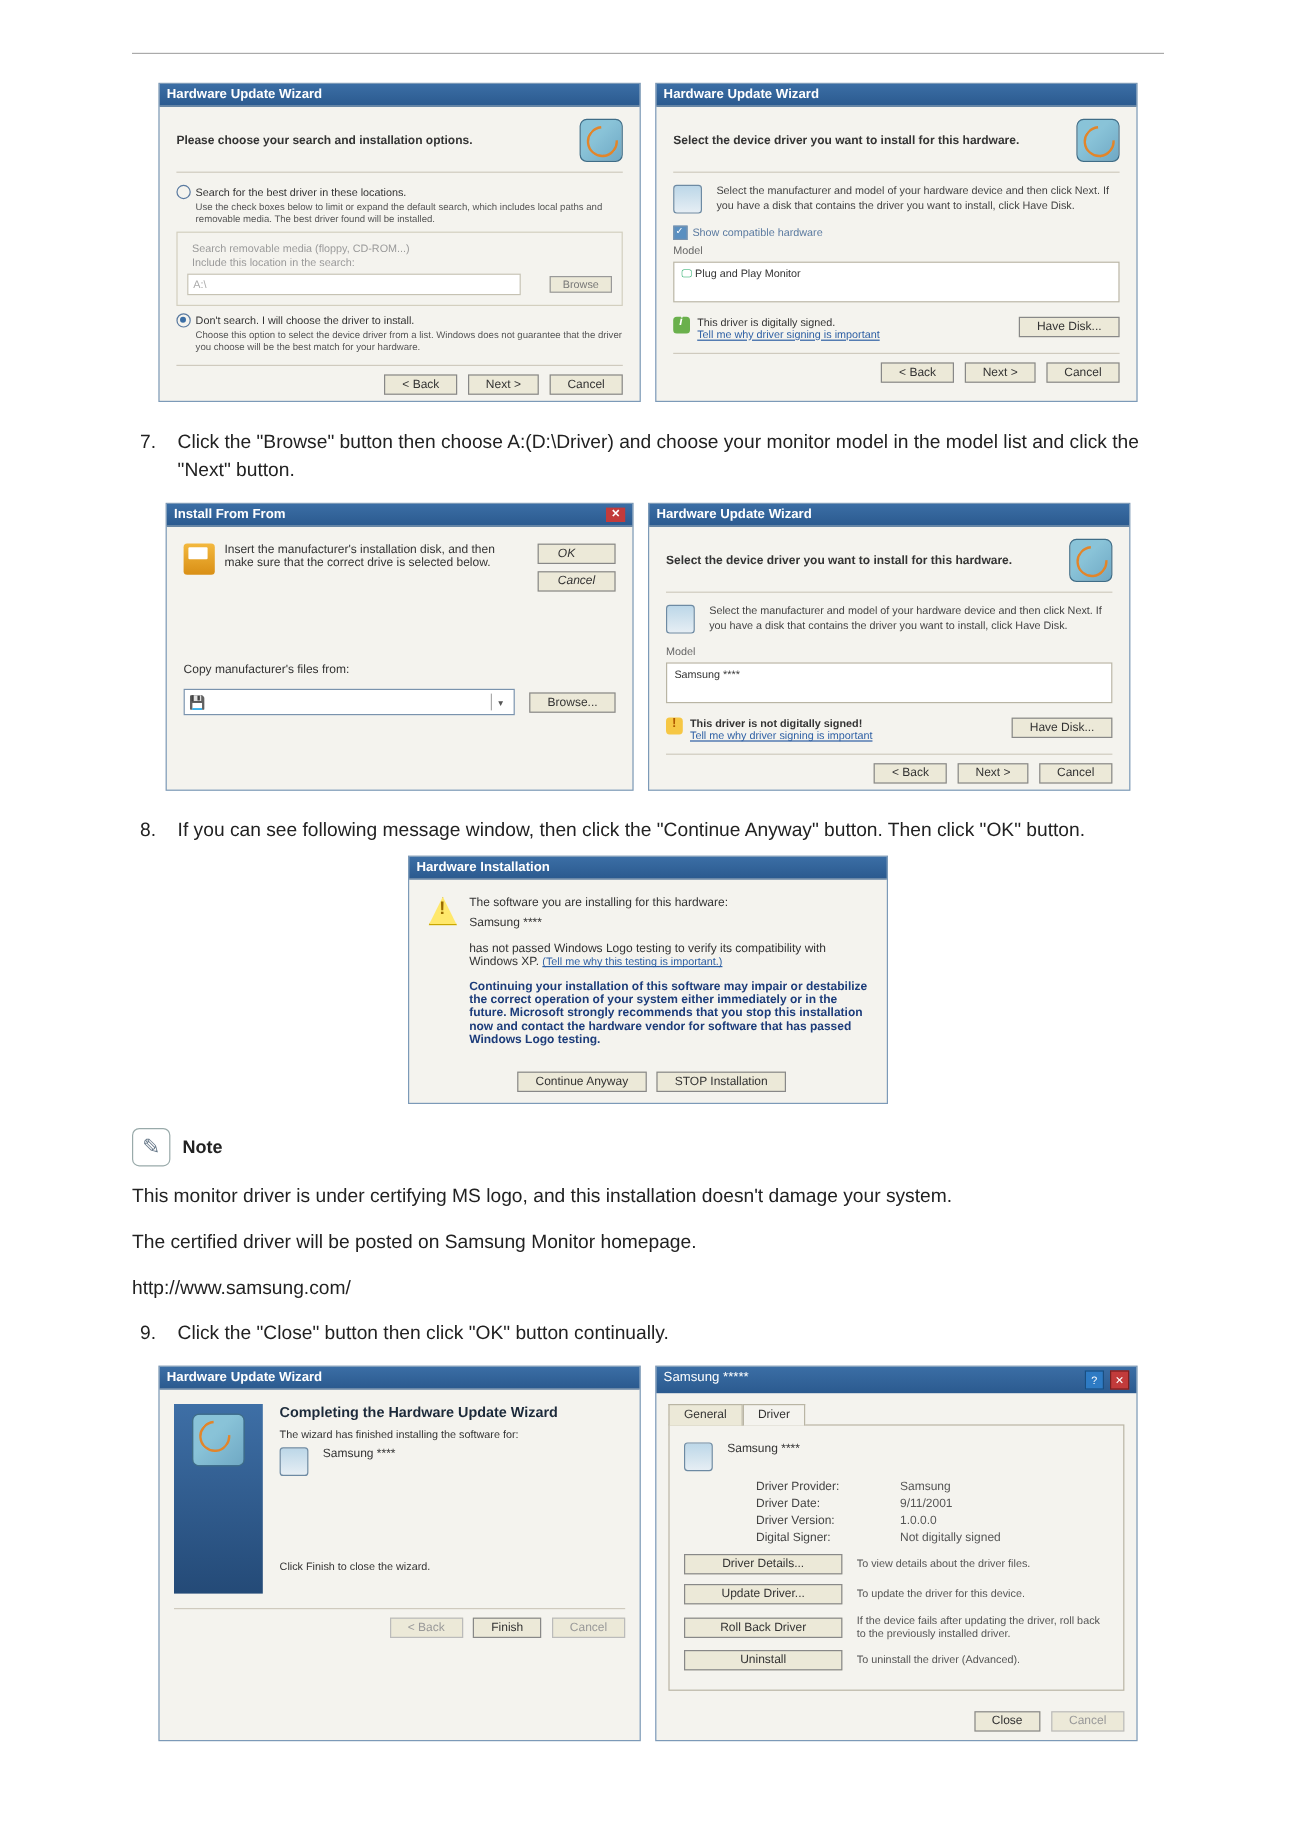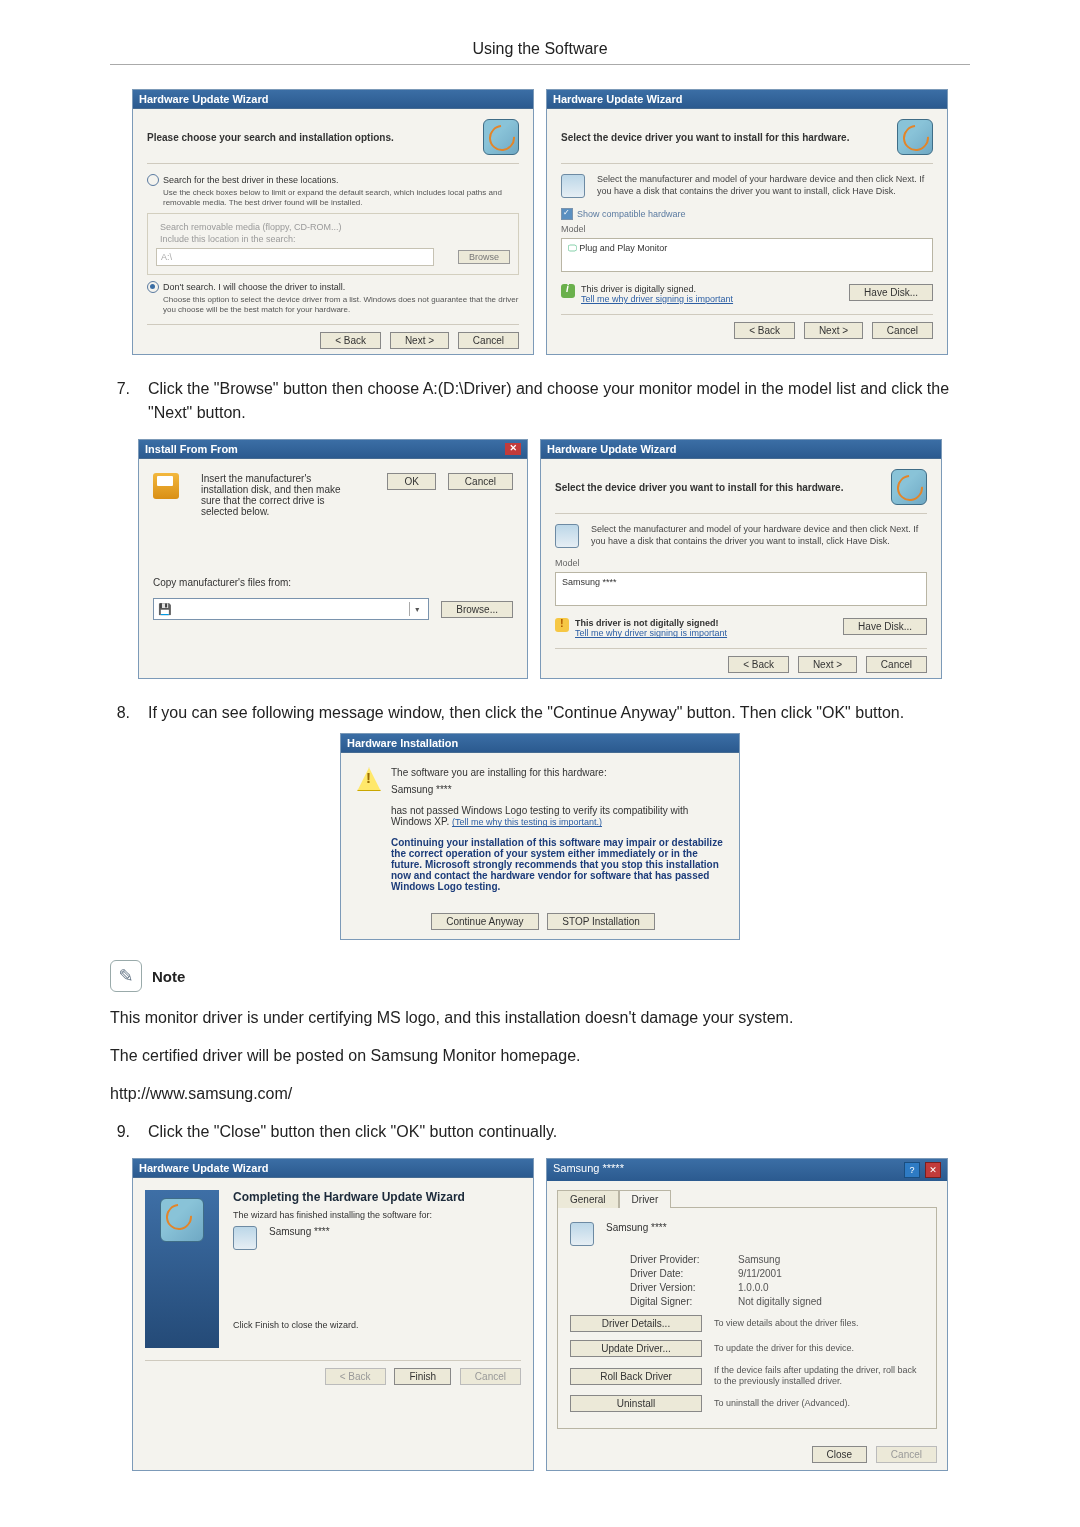--- a/index.html
+++ b/index.html
@@ -99,25 +99,25 @@
   .info-icon{ width:14px;height:14px;background:#6ab04c;border-radius:3px;display:inline-block;position:relative;}
   .info-icon::after{content:"i";color:#fff;font-weight:bold;font-size:10px;position:absolute;left:5px;top:-1px;font-style:italic;}
   .warn-icon{ width:14px;height:14px;background:#f6c744;border-radius:3px;display:inline-block;position:relative;}
   .warn-icon::after{content:"!";color:#b05a00;font-weight:bold;font-size:11px;position:absolute;left:5px;top:-1px;}
   .link{ color:#2d5fa4; text-decoration:underline; font-size:9px; cursor:default;}
   .have-disk{ float:right; }
 
   
   .install-dialog{ width:390px; }
   .install-body{ display:flex; flex-direction:column; padding:14px 14px 10px 14px; gap:10px;}
-  .install-top{ display:flex; gap:22px; align-items:flex-start;}
+  .install-top{ display:flex; gap:8px; align-items:flex-start;}
   .floppy-icon{ width:26px;height:26px;background:linear-gradient(#f3b83e,#d98f15);border-radius:3px;display:inline-block;position:relative;}
   .floppy-icon::before{content:"";position:absolute;left:4px;top:3px;width:16px;height:10px;background:#fff;border-radius:1px;}
   .install-text{ font-size:10px; flex:1;}
-  .install-btns{ display:flex; gap:6px;}
+  .install-btns{ display:flex; flex-direction:column; gap:6px;font-style:italic;}
   .install-btns .btn{ font-size:10px; padding:2px 16px;}
   .copyfrom-label{ font-size:10px;}
   .path-row{ display:flex; gap:6px; align-items:center;}
   .path-input{ flex:1; height:20px; border:1px solid #7a93ad; background:#fff; padding:0 4px; display:flex;align-items:center;}
   .path-drop{ width:14px;height:14px;border-left:1px solid #aaa;display:flex;align-items:center;justify-content:center;font-size:8px;color:#555;}
 
   
   ol.steps { list-style: none; padding: 0; margin: 0; }
   ol.steps li { display: flex; gap: 18px; font-size: 16px; color: #222; line-height: 1.5; margin-bottom: 8px;}
   ol.steps li .num { min-width: 20px; text-align: right; }
@@ -147,32 +147,31 @@
   
   .props-dialog{ width:402px;}
   .props-title{ background:linear-gradient(#3b6ea5,#2b5a8f); color:#fff; font-size:11px; padding:3px 6px; display:flex; justify-content:space-between;}
   .props-title .win-btns span{ display:inline-block; width:14px;height:14px;background:#c23b3b;border:1px solid #7a1f1f;margin-left:2px;text-align:center;color:#fff;font-size:9px;line-height:14px;}
   .props-title .win-btns span.hlp{ background:#2e7bc4;border-color:#1a4e80;}
   .tabs{ display:flex; gap:0; font-size:10px; margin-bottom:0;}
   .tab{ border:1px solid #b9b5a4; border-bottom:none; padding:3px 12px; background:#ece9d8; position:relative; top:1px;}
   .tab.active{ background:#f4f3ee; font-weight:normal;}
   .props-body{ border:1px solid #b9b5a4; padding:10px 12px 8px 12px; font-size:10px;}
   .props-line{ display:flex; margin:3px 0;}
-  .props-line .k{ width:108px; color:#444;}
+  .props-line .k{ width:120px; color:#444;}
   .props-line .v{ color:#555;}
   .props-btn-row{ display:flex; align-items:center; margin:8px 0; gap:12px;}
   .props-btn{ background:#ece9d8;border:1px solid #888;padding:2px 10px;font-size:10px; width:110px; text-align:center;}
   .props-desc{ flex:1; font-size:9px; color:#555; line-height:1.2;}
   .page-num{ text-align:center; font-size:15px; color:#333; position:absolute; bottom:28px; left:0; right:0;}
 </style>
 </head>
 <body>
 
 <div class="page">
-  <div class="page-header">Using the Software</div>
   <hr class="hr-top">
 
   <div class="figure-row">
 
     <div class="dialog">
       <div class="dialog-title">Hardware Update Wizard</div>
       <div class="dialog-body">
         <div class="wizard-head">
           <div class="wizard-head-text">Please choose your search and installation options.</div>
           <div class="wizard-icon"></div>

